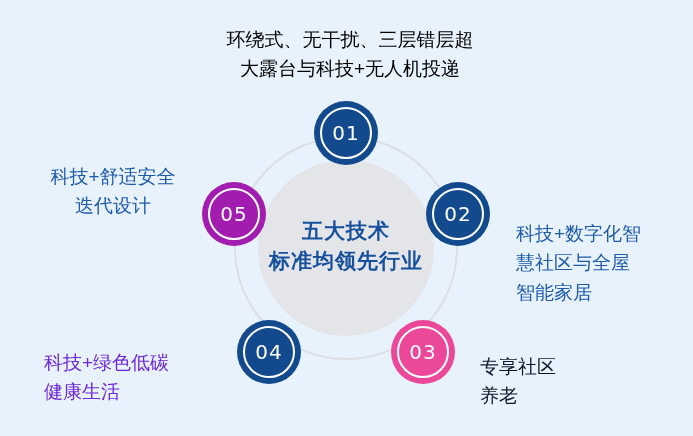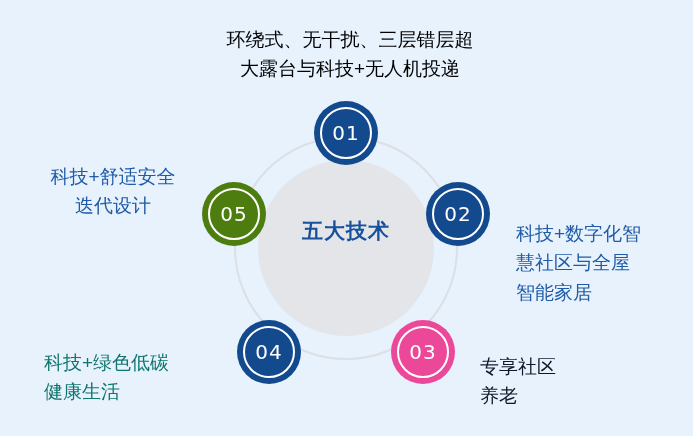--- a/index.html
+++ b/index.html
@@ -92,48 +92,49 @@
 </head>
 <body style="background: rgb(231, 242, 253);">
 
 <div id="stage">
 
   <div class="ring-outline" style="border-color: rgb(220, 223, 228);"></div>
   <div class="disc" style="background: rgb(227, 229, 233);"></div>
 
   <div class="center-text" style="color: rgb(23, 80, 156);">
     <span class="l1">五大技术</span>
+    <span class="l2">标准均领先行业</span>
   </div>
 
   <div class="badge" id="badge-01" style="background: rgb(19, 74, 142);">
     <div class="inner-ring"></div>
     <div class="num">01</div>
   </div>
   <div class="badge" id="badge-02" style="background: rgb(19, 74, 142);">
     <div class="inner-ring"></div>
     <div class="num">02</div>
   </div>
   <div class="badge" id="badge-03" style="background: #ec4899;">
     <div class="inner-ring"></div>
     <div class="num">03</div>
   </div>
   <div class="badge" id="badge-04" style="background: rgb(19, 74, 142);">
     <div class="inner-ring"></div>
     <div class="num">04</div>
   </div>
-  <div class="badge" id="badge-05" style="background: #4d7c0f;">
+  <div class="badge" id="badge-05" style="background: #a21caf;">
     <div class="inner-ring"></div>
     <div class="num">05</div>
   </div>
 
   <div class="label" id="label-01" style="color: #000000;">环绕式、无干扰、三层错层超
 大露台与科技+无人机投递</div>
   <div class="label" id="label-02" style="color: rgb(31, 91, 168);">科技+数字化智
 慧社区与全屋
 智能家居</div>
   <div class="label" id="label-03" style="color: #0f172a;">专享社区
 养老</div>
-  <div class="label" id="label-04" style="color: #0f766e;">科技+绿色低碳
+  <div class="label" id="label-04" style="color: #6d28d9;">科技+绿色低碳
 健康生活</div>
   <div class="label" id="label-05" style="color: rgb(31, 91, 168);">科技+舒适安全
 迭代设计</div>
 
 </div>
 
 </body></html>

